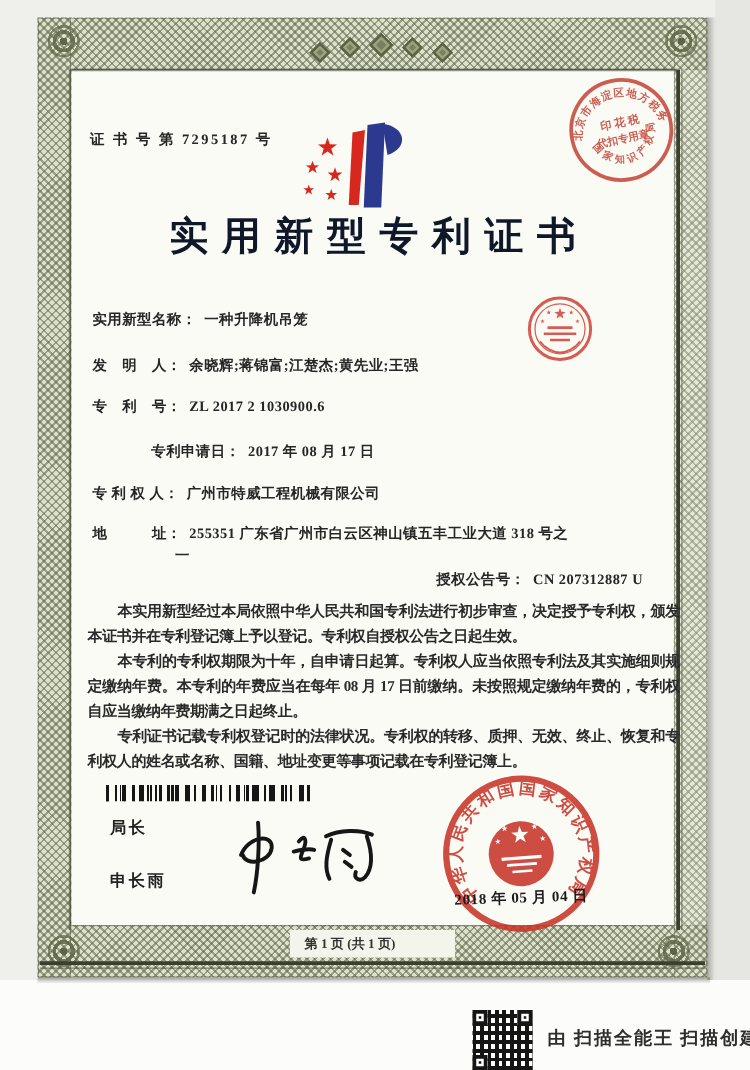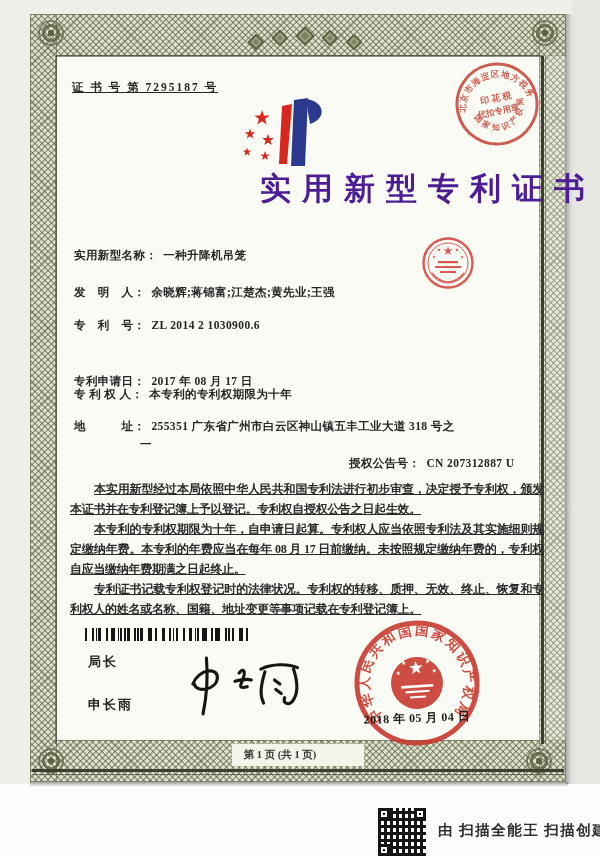--- a/index.html
+++ b/index.html
@@ -20,27 +20,27 @@
     box-shadow:inset 0 0 0 1px rgba(60,66,45,.45);}
   .band-top{left:30px;top:14px;width:536px;height:42px;}
   .band-bottom{left:30px;top:740px;width:536px;height:42px;}
   .band-left{left:30px;top:14px;width:27px;height:768px;}
   .band-right{left:539px;top:14px;width:27px;height:768px;opacity:.75;}
   .medal{width:26px;height:26px;border-radius:50%;background:
     radial-gradient(circle, #5d6547 0 3px, rgba(0,0,0,0) 3px 6px, rgba(93,101,71,.85) 6px 9px, rgba(0,0,0,0) 9px 11px, rgba(93,101,71,.7) 11px 13px, rgba(0,0,0,0) 13px);}
   .diamond{width:12px;height:12px;background:#77805f;transform:rotate(45deg);box-shadow:inset 0 0 0 2px #5a6246, inset 0 0 0 4px #9aa27f;}
   .frame-line{background:#3a3f30;}
   
-  .cert-no{left:72px;top:80px;font-size:11.5px;font-weight:700;letter-spacing:2px;color:#262626;text-decoration:underline;}
-  .title{left:0;top:168px;width:596px;text-align:right;font-size:31px;font-weight:700;letter-spacing:11px;text-indent:11px;color:#4c1d95;}
+  .cert-no{left:72px;top:104px;font-size:11.5px;font-weight:700;letter-spacing:2px;color:#262626;}
+  .title{left:0;top:168px;width:596px;text-align:center;font-size:31px;font-weight:700;letter-spacing:11px;text-indent:11px;color:#0f172a;}
   .field{left:74px;font-size:11.5px;font-weight:700;color:#262626;letter-spacing:.4px;}
   .fval{margin-left:6px;text-align:center;}
   .addr2{left:140px;top:437px;font-size:11.5px;font-weight:700;color:#262626;}
   .paras{left:70px;top:479px;width:474px;color:#2a2a2a;}
-  .paras p{margin:0;font-size:12px;line-height:20px;font-weight:600;letter-spacing:-.3px;text-align:justify;text-indent:2em;text-decoration:underline;}
+  .paras p{margin:0;font-size:12px;line-height:20px;font-weight:600;letter-spacing:-.3px;text-align:justify;text-indent:2em;}
   .signer{left:88px;font-size:13px;font-weight:700;color:#222;letter-spacing:2px;}
   .footer{left:160px;top:748px;width:240px;text-align:center;font-size:10.5px;font-weight:700;color:#333;font-family:Liberation Serif, serif;}
   .footer-patch{left:232px;top:744px;width:132px;height:22px;background:#f3f5ea;}
   .seal-date{left:348px;top:710px;width:138px;text-align:center;font-size:12px;font-weight:700;color:#1d1d1d;letter-spacing:.5px;transform:rotate(-2deg);z-index:6;}
   .barcode{left:85px;top:628px;width:163px;height:13px;background:
      repeating-linear-gradient(90deg,#161616 0 2px,rgba(0,0,0,0) 2px 7px),
      repeating-linear-gradient(90deg,#161616 0 1px,rgba(0,0,0,0) 1px 11px),
      repeating-linear-gradient(90deg,#161616 0 2px,rgba(0,0,0,0) 2px 13px);}
   .qr{left:378px;top:808px;width:48px;height:48px;background:
      repeating-linear-gradient(90deg,#151515 0 3px,rgba(0,0,0,0) 3px 6px),
@@ -149,27 +149,27 @@
   </svg>
 
   
   <div class="abs field" style="top:248px;">
     <span>实用新型名称：</span><span class="fval">一种升降机吊笼</span>
   </div>
   <div class="abs field" style="top:285px;">
     <span>发　明　人：</span><span class="fval">余晓辉;蒋锦富;江楚杰;黄先业;王强</span>
   </div>
   <div class="abs field" style="top:318px;">
-    <span>专　利　号：</span><span class="fval">ZL 2014 2 1030900.6</span>
-  </div>
-  <div class="abs field" style="top:374px;">
+    <span>专　利　号：</span><span class="fval">ZL 2017 2 1030900.6</span>
+  </div>
+  <div class="abs field" style="top:354px;margin-left:47px;">
     <span>专利申请日：</span><span class="fval">2017 年 08 月 17 日</span>
   </div>
   <div class="abs field" style="top:387px;">
-    <span>专 利 权 人：</span><span class="fval">本专利的专利权期限为十年</span>
+    <span>专 利 权 人：</span><span class="fval">广州市特威工程机械有限公司</span>
   </div>
   <div class="abs field" style="top:419px;">
     <span>地　　　址：</span><span class="fval">255351 广东省广州市白云区神山镇五丰工业大道 318 号之</span>
   </div>
   <div class="abs addr2">一</div>
   <div class="abs field" style="left:349px;top:456px;">
     <span>授权公告号：</span><span class="fval">CN 207312887 U</span>
   </div>
 
   

